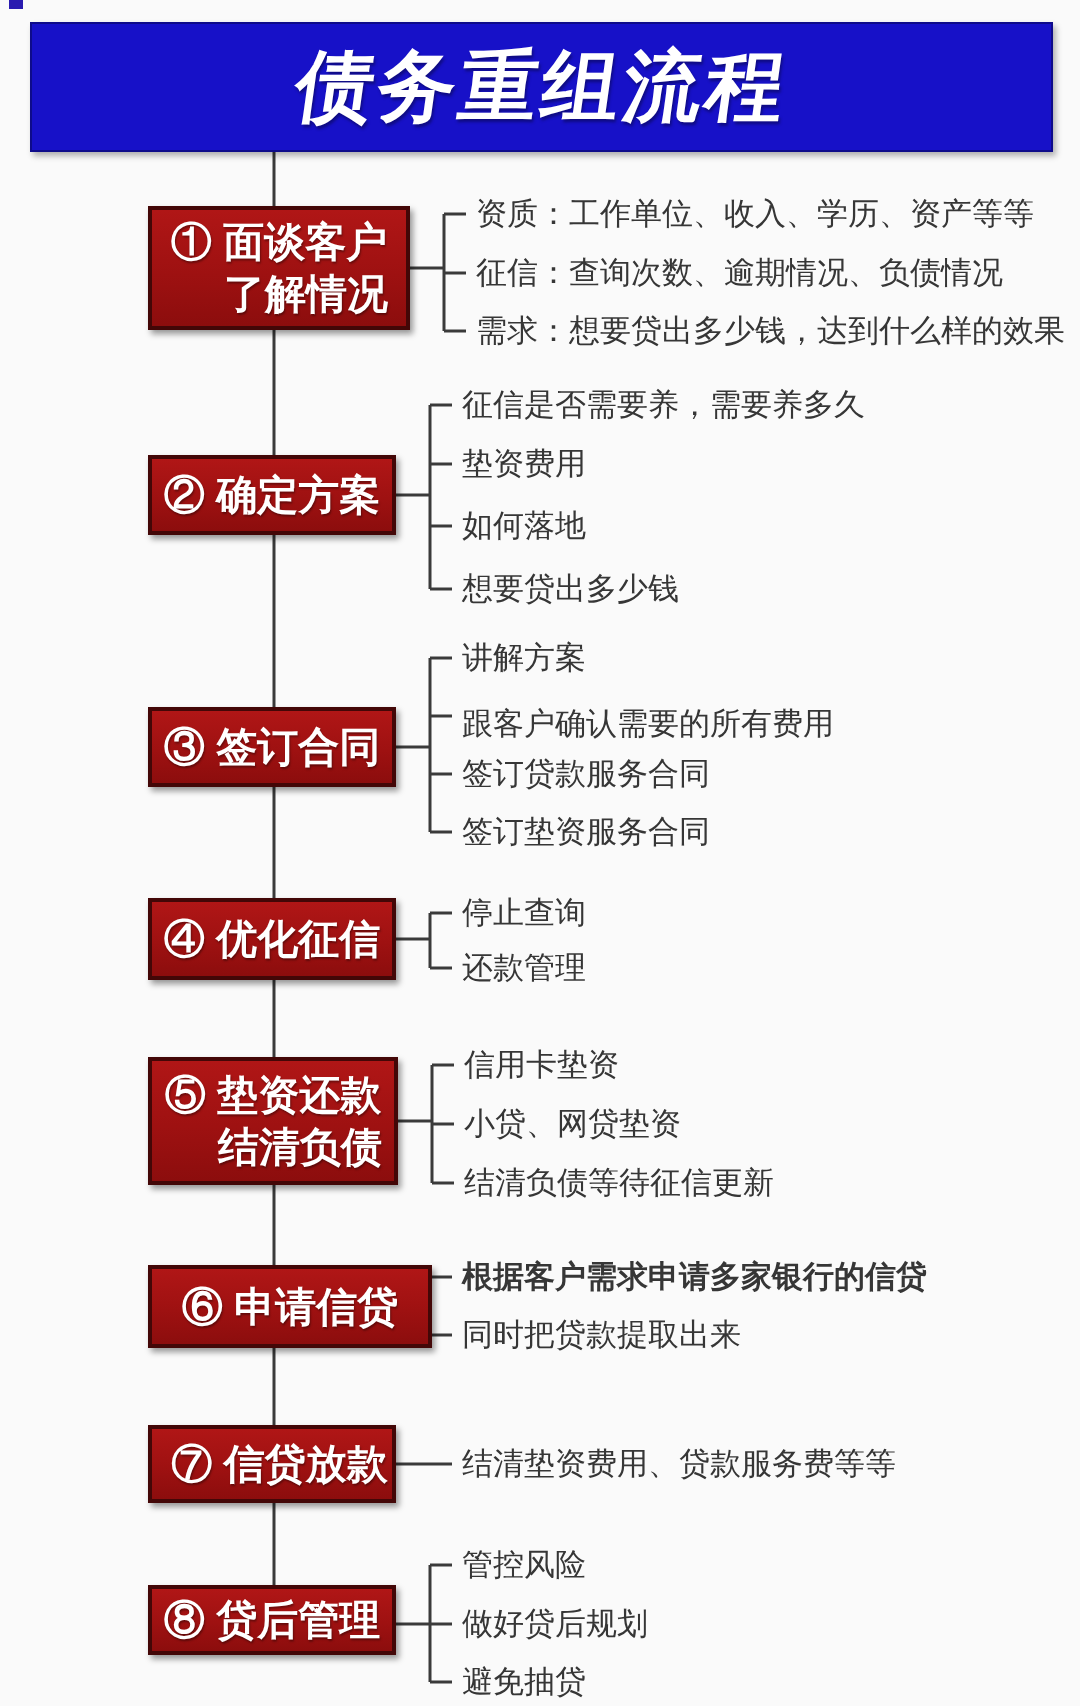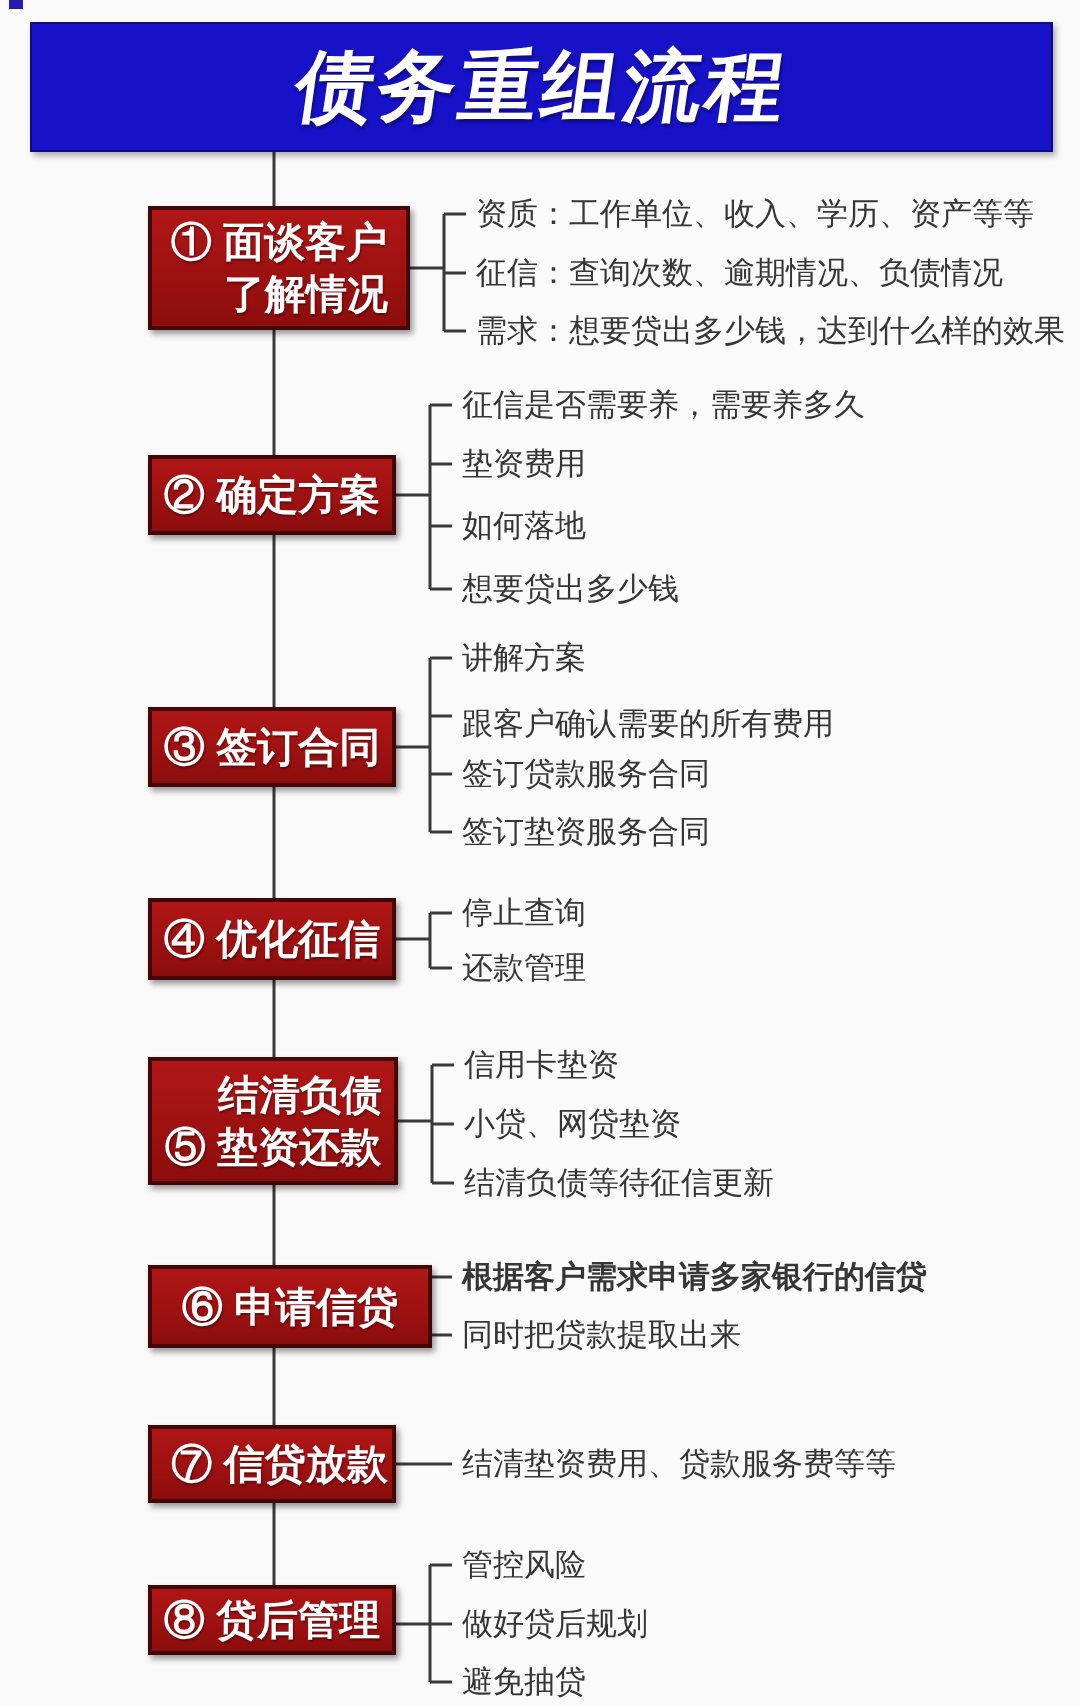--- a/index.html
+++ b/index.html
@@ -150,22 +150,22 @@
       <div class="branch-item" style="left: 462px; top: 658px;">讲解方案</div>
       <div class="branch-item" style="left: 462px; top: 716px; margin-top: 8px;">跟客户确认需要的所有费用</div>
       <div class="branch-item" style="left: 462px; top: 774px;">签订贷款服务合同</div>
       <div class="branch-item" style="left: 462px; top: 832px;">签订垫资服务合同</div>
       <div class="step-box" style="left: 148px; top: 898px; width: 248px; height: 82px;">
         <div class="step-line">④ 优化征信</div>
       </div>
       <div class="branch-item" style="left: 462px; top: 913px;">停止查询</div>
       <div class="branch-item" style="left: 462px; top: 968px;">还款管理</div>
       <div class="step-box" style="left: 148px; top: 1057px; width: 250px; height: 128px;">
+        <div class="step-line">⑤ 垫资还款</div>
         <div class="step-line second">结清负债</div>
-        <div class="step-line">⑤ 垫资还款</div>
       </div>
       <div class="branch-item" style="left: 464px; top: 1065px;">信用卡垫资</div>
       <div class="branch-item" style="left: 464px; top: 1124px;">小贷、网贷垫资</div>
       <div class="branch-item" style="left: 464px; top: 1183px;">结清负债等待征信更新</div>
       <div class="step-box" style="left: 148px; top: 1265px; width: 284px; height: 83px;">
         <div class="step-line">⑥ 申请信贷</div>
       </div>
       <div class="branch-item" style="left: 462px; top: 1277px; font-weight: bold;">根据客户需求申请多家银行的信贷</div>
       <div class="branch-item" style="left: 462px; top: 1335px;">同时把贷款提取出来</div>
       <div class="step-box" style="left: 148px; top: 1425px; width: 248px; height: 78px; padding-left: 15px;">

